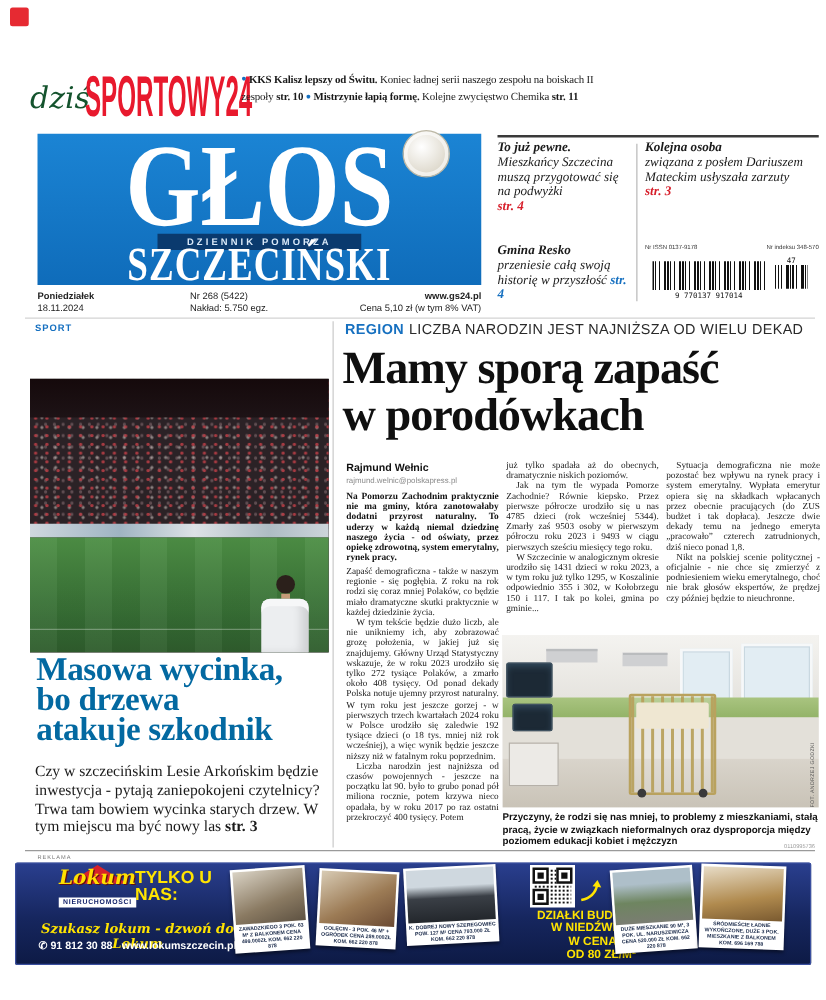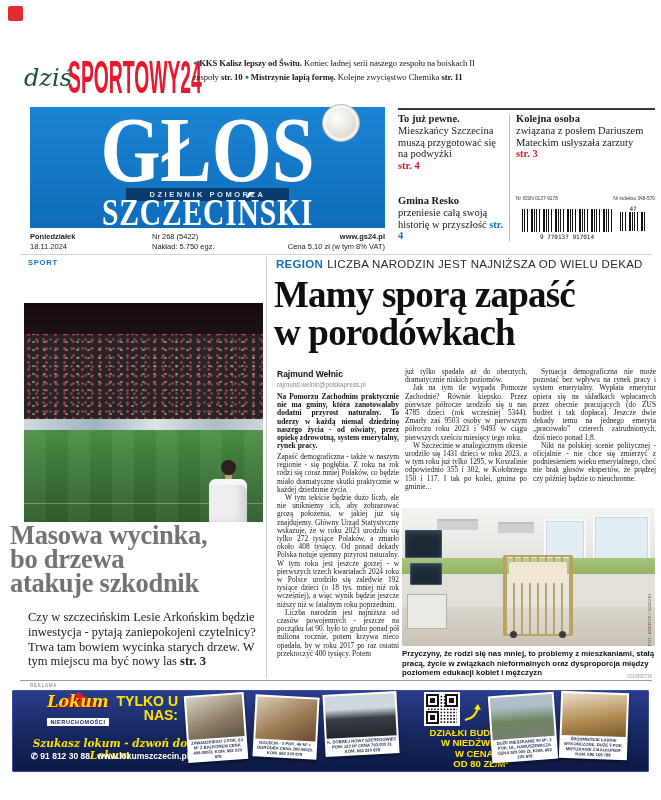--- a/index.html
+++ b/index.html
@@ -34,21 +34,21 @@
 
   
   .dl{top:232px;font:400 7.5px/9.5px "Liberation Sans",sans-serif;color:#222;}
   .dl-day{left:30px;}
   .dl-issue{left:152px;}
   .dl-price{left:230px;width:155px;text-align:right;}
   .rule-soft{left:20px;top:254px;width:632px;height:1px;background:#d4d4d4;}
 
   
   .rt-rule{left:398px;top:108px;width:257px;height:2px;background:#3a3a3a;}
-  .teaser{font-size:10.5px;line-height:11.8px;color:#1a1a1a;}
+  .teaser{font-size:10.5px;line-height:11.8px;color:#1a1a1a;font-style:italic;}
   .teaser .tt{font-weight:700;}
   .teaser .pg{font-weight:700;color:#d71f2b;}
   .teaser .pg-blue{font-weight:700;color:#1670c0;}
   .t1{left:398px;top:113px;width:105px;}
   .t2{left:516px;top:113px;width:139px;}
   .t3{left:398px;top:195px;width:108px;}
   .t-vrule{left:509px;top:115px;width:1px;height:126px;background:#bbb;}
 
   
   .codes{left:516px;top:196px;width:139px;}
@@ -89,22 +89,22 @@
   .fig .sk{width:8px;height:7px;margin:0 auto;
       background:linear-gradient(90deg,#e8eaec 0 3px,transparent 3px 5px,#e8eaec 5px 8px);}
   .fig.red .to{background:#c2332e;}
   .fg-player{position:absolute;right:12px;bottom:0;width:46px;height:62px;}
   .fg-player .hd{width:15px;height:15px;background:#2b201b;border-radius:50%;margin:0 auto;}
   .fg-player .nk{width:7px;height:4px;background:#c59a78;margin:0 auto;}
   .fg-player .to{width:38px;height:44px;background:#eceef0;border-radius:7px 7px 2px 2px;margin:0 auto;
       box-shadow:inset 0 6px 0 #f6f7f8, inset -6px 0 8px rgba(0,0,0,.12);}
 
   
-  .masowa{left:10px;top:524px;font:700 26.5px/23.8px "Liberation Serif",serif;
-      letter-spacing:-.3px;color:#737373;}
+  .masowa{left:29px;top:524px;font:700 26.5px/23.8px "Liberation Serif",serif;
+      letter-spacing:-.3px;color:#0369a1;}
   .masowa div{display:block;}
   .tree-text{left:28px;top:610px;width:240px;font-size:12.5px;line-height:14.8px;color:#1a1a1a;}
   .tree-text .pg{font-weight:700;}
 
   
   .vdiv{left:266px;top:257px;width:1px;height:421px;background:#ccc;}
   .region-kicker{left:276px;top:258px;font:400 11.5px "Liberation Sans",sans-serif;
       color:#2a2a2a;letter-spacing:.3px;white-space:nowrap;}
   .region-kicker .k{font-weight:700;color:#1670c0;margin-right:4px;}
   .region-head{left:274px;top:276px;font:700 37px/38px "Liberation Serif",serif;
@@ -154,21 +154,21 @@
       background:linear-gradient(180deg,#2a3f8f 0%,#16265e 55%,#0d1a45 100%);
       box-shadow:inset 0 0 0 1px #3a4f9f;}
   .ad-el{position:absolute;}
   .lokum-logo{left:24px;top:2px;width:84px;text-align:center;}
   .roof{margin:0 auto;width:0;height:0;border-left:24px solid transparent;
       border-right:24px solid transparent;border-bottom:15px solid #d8222a;}
   .lokum-word{margin-top:-13px;font:italic 800 16px/16px "DejaVu Serif",serif;color:#ffdf00;
       text-shadow:1px 1px 0 #5e0f14;}
   .nier{display:inline-block;background:#fff;color:#15246b;margin-top:1px;padding:1px 3px;
       font:700 5.5px "Liberation Sans",sans-serif;letter-spacing:.6px;}
-  .tylko{left:96px;top:4px;width:70px;text-align:right;
+  .tylko{left:96px;top:4px;width:70px;text-align:left;
       font:800 14px/14px "Liberation Sans",sans-serif;color:#ffe400;}
   .slogan{left:12px;top:47px;width:172px;text-align:center;
       font:italic 700 10.5px "DejaVu Serif",serif;color:#ffe400;}
   .contact{left:12px;top:61px;width:172px;text-align:center;white-space:nowrap;
       font:700 8.5px "Liberation Sans",sans-serif;color:#fff;}
   .contact .url{margin-left:5px;}
   .card{position:absolute;background:#fff;padding:2px;box-shadow:0 2px 3px rgba(0,0,0,.45);}
   .card .ph{width:100%;height:42px;}
   .card .cap{font:700 4.2px/5px "Liberation Sans",sans-serif;color:#1a2a4a;text-align:center;margin-top:1px;}
   .ph1{background:linear-gradient(160deg,#d9d2c4,#8a7a62 60%,#5e5242);}

